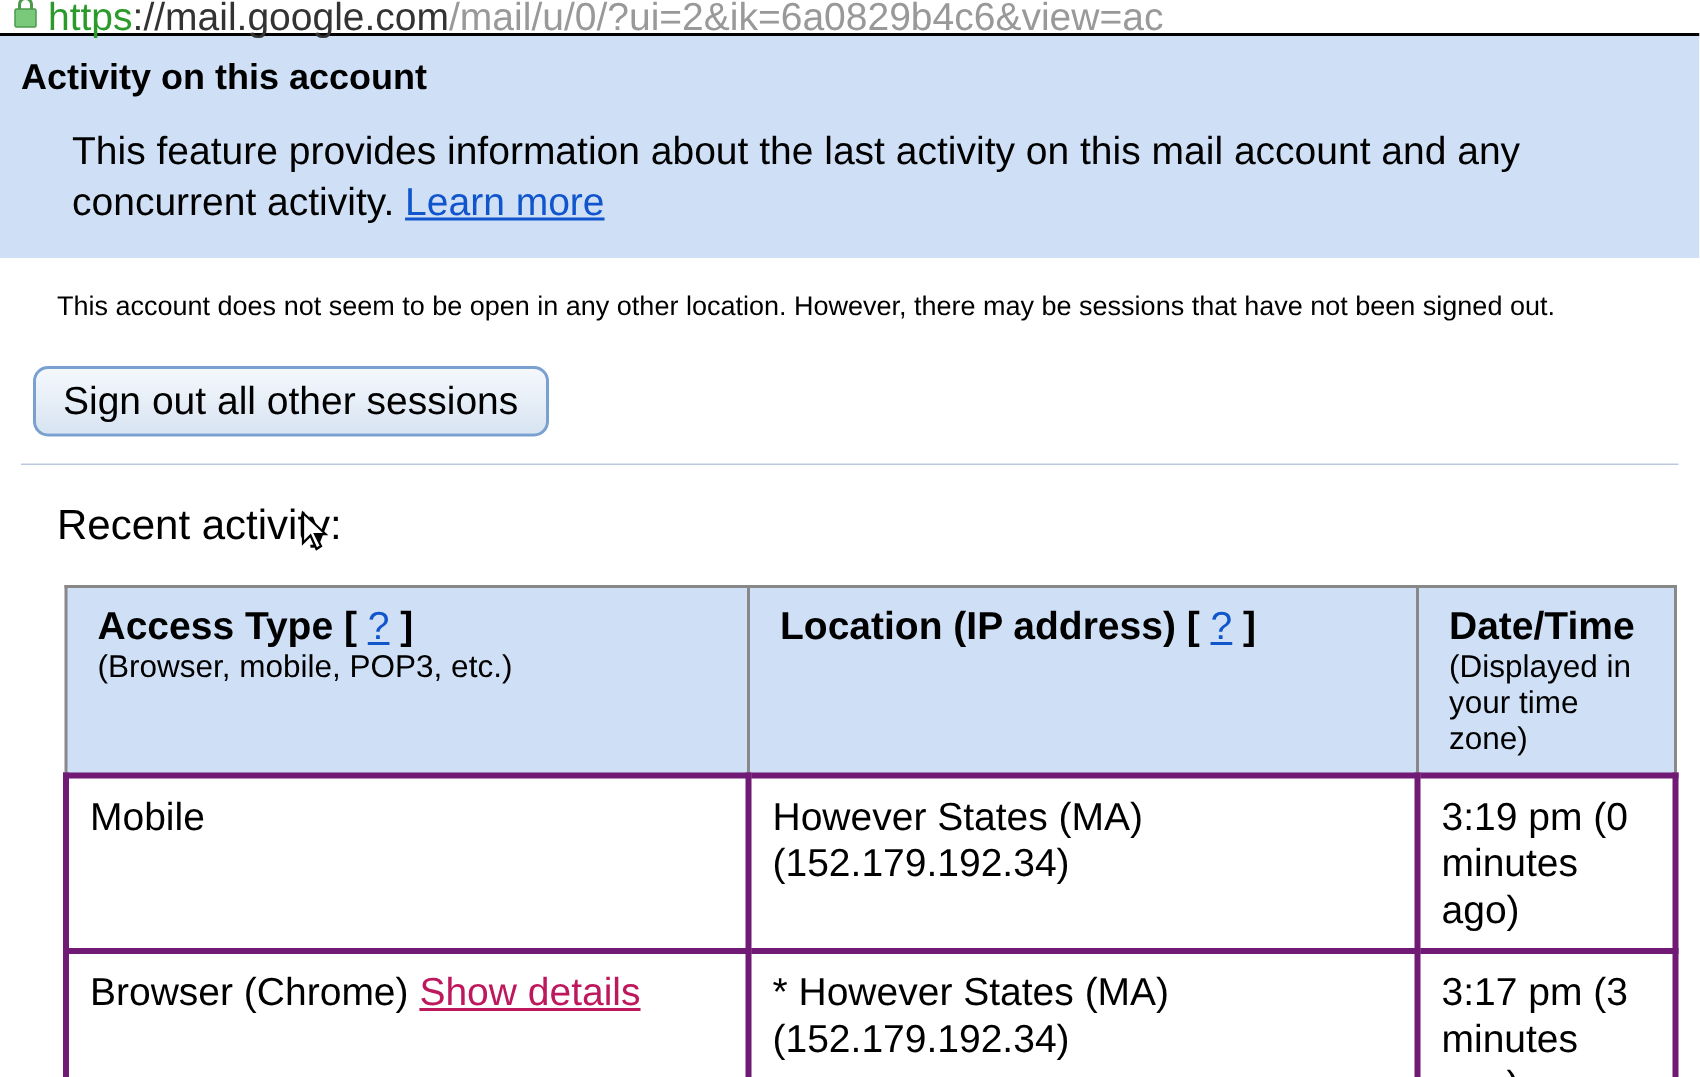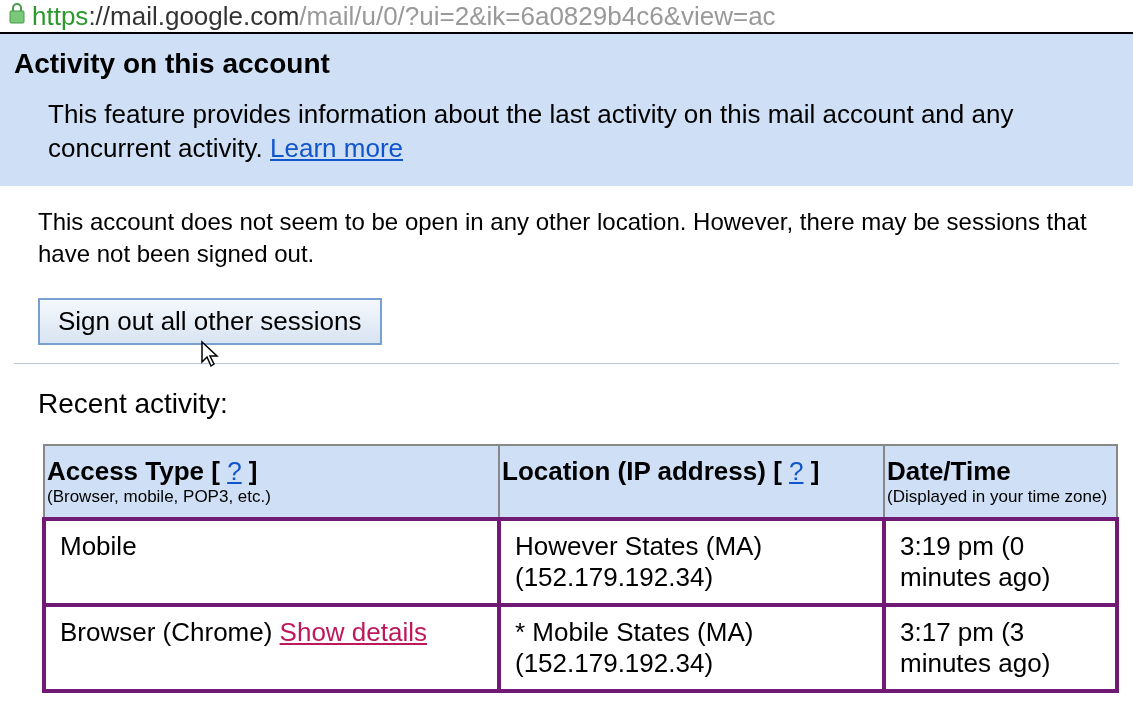--- a/index.html
+++ b/index.html
@@ -14,77 +14,77 @@
       height: 718px;
       overflow: hidden;
     }
     .url-bar {
       display: flex;
       align-items: center;
       padding: 5px 8px;
       font-size: 26px;
       background: #fff;
       border-bottom: 2px solid #000;
-      height: 34px;
+      height: 24px;
     }
     .lock-icon {
       color: #5ab55a;
       margin-right: 6px;
       font-size: 24px;
     }
     .url-https {
       color: #2a9a2a;
     }
     .url-domain {
       color: #333;
     }
     .url-path {
       color: #999;
     }
     .header-section {
       background: #cfdff5;
       padding: 14px 14px 20px 14px;
     }
     .page-title {
-      font-size: 28px;
+      font-size: 24px;
       font-weight: bold;
       color: #000;
       margin-bottom: 18px;
     }
     .feature-desc {
       font-size: 26px;
       color: #000;
       padding-left: 34px;
       line-height: 1.3;
     }
     .learn-more-link {
       color: #1155cc;
       text-decoration: underline;
       cursor: pointer;
     }
     .body-section {
       padding: 20px 14px 0 14px;
       background: #fff;
     }
     .location-text {
-      font-size: 24px;
+      font-size: 18px;
       color: #000;
       padding-left: 24px;
       line-height: 1.35;
       margin-bottom: 28px;
     }
     .signout-button {
       background: linear-gradient(#f4f8fc, #d8e4f2);
       border: 2px solid #7aa0d0;
-      border-radius: 0;
+      border-radius: 10px;
       padding: 6px 18px;
       font-size: 26px;
       color: #000;
       cursor: pointer;
-      margin-left: 24px;
+      margin-left: 8px;
       margin-bottom: 18px;
     }
     hr.divider {
       border: none;
       border-top: 1px solid #bcc9dd;
       margin: 0 0 24px 0;
     }
     .recent-activity-heading {
       font-size: 28px;
       font-weight: normal;
@@ -94,35 +94,35 @@
     }
     .activity-table {
       border-collapse: collapse;
       margin-left: 28px;
       width: calc(100% - 28px);
       font-size: 26px;
     }
     .activity-table th {
       background: #cfdff5;
       border: 2px solid #888;
-      padding: 10px 2px;
+      padding: 10px 20px;
       text-align: left;
       font-weight: bold;
       vertical-align: top;
     }
     .activity-table td {
       border: 4px solid #701a75;
       padding: 10px 14px;
       vertical-align: top;
       background: #fff;
     }
     .header-subtext {
       font-weight: normal;
       display: block;
-      font-size: 17px;
+      font-size: 21px;
     }
     .help-link {
       color: #1155cc;
       text-decoration: underline;
       cursor: pointer;
       font-weight: normal;
     }
     .show-details-link {
       color: #be185d;
       text-decoration: underline;
@@ -166,21 +166,21 @@
 
   <div class="recent-activity-heading">Recent activity:</div>
 
   <table class="activity-table">
     <thead>
       <tr>
         <th style="width:455px">
           <span>Access Type </span>[ <a class="help-link">?</a> ]
           <span class="header-subtext">(Browser, mobile, POP3, etc.)</span>
         </th>
-        <th style="width:385px">
+        <th style="width:446px">
           <span>Location (IP address) </span>[ <a class="help-link">?</a> ]
         </th>
         <th>
           <span>Date/Time</span>
           <span class="header-subtext">(Displayed in your time zone)</span>
         </th>
       </tr>
     </thead>
     <tbody>
       <tr>
@@ -193,21 +193,21 @@
         </td>
         <td>
           <span>3:19 pm (0 minutes ago)</span>
         </td>
       </tr>
       <tr>
         <td>
           <span>Browser (Chrome) </span><a class="show-details-link">Show details</a>
         </td>
         <td>
-          <span>* Mobile States (MA)</span><br>
+          <span>* However States (MA)</span><br>
           <span>(152.179.192.34)</span>
         </td>
         <td>
           <span>3:17 pm (3 minutes ago)</span>
         </td>
       </tr>
     </tbody>
   </table>
 
   <div class="cursor-overlay">

